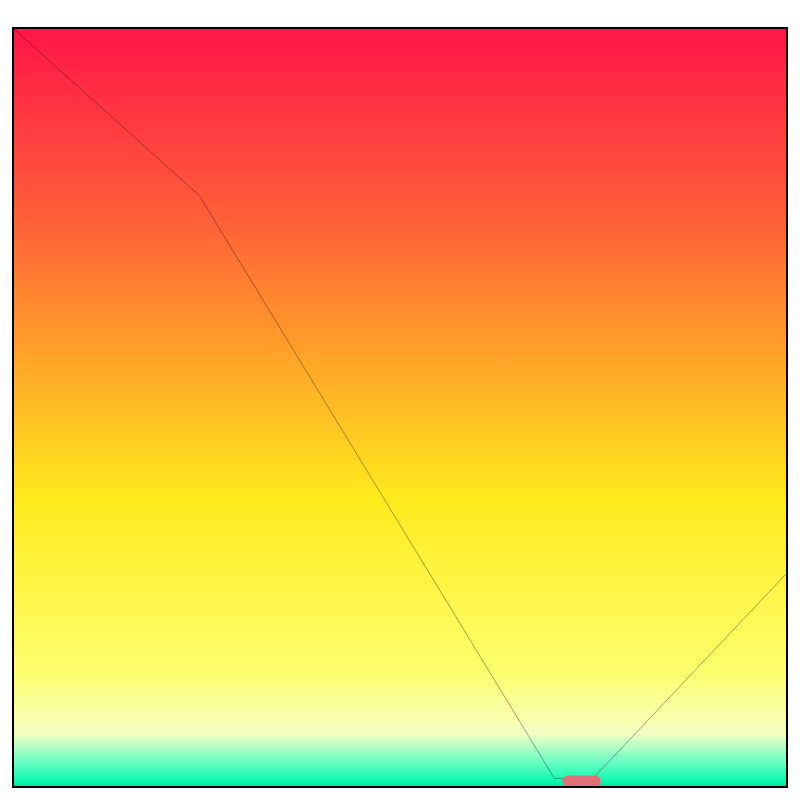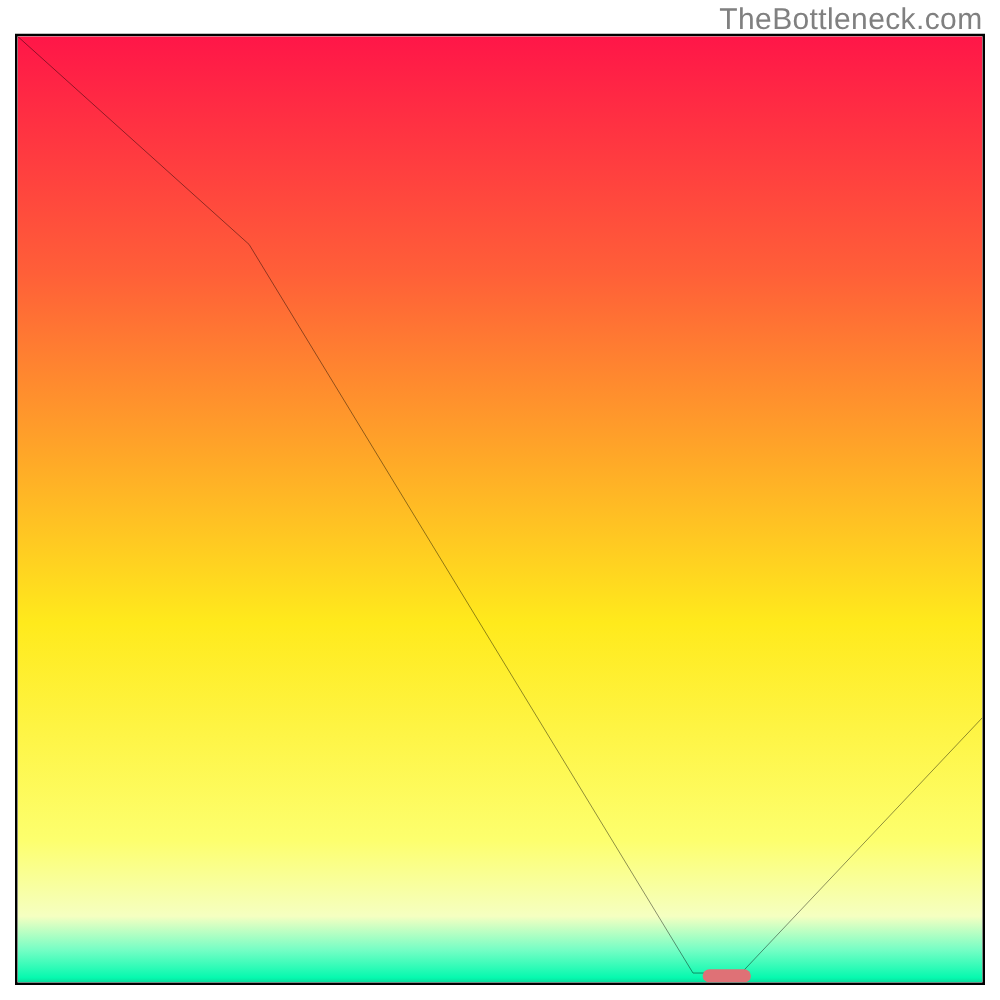--- a/index.html
+++ b/index.html
@@ -46,21 +46,20 @@
   }
   .plot-frame svg.curve,
   .plot-frame svg.marker {
     pointer-events: none;
   }
 </style>
 </head>
 <body>
 
 <div class="stage">
-  <div class="watermark">TheBottleneck.com</div>
 
   <div class="plot-frame">
 
     <svg class="bg" viewBox="0 0 100 100" preserveAspectRatio="none">
       <defs>
         <linearGradient id="g" x1="0" y1="0" x2="0" y2="1">
           <stop offset="0%" stop-color="#ff1648"></stop>
           <stop offset="25%" stop-color="#ff5f38"></stop>
           <stop offset="44%" stop-color="#ffa628"></stop>
           <stop offset="62%" stop-color="#ffea1c"></stop>

